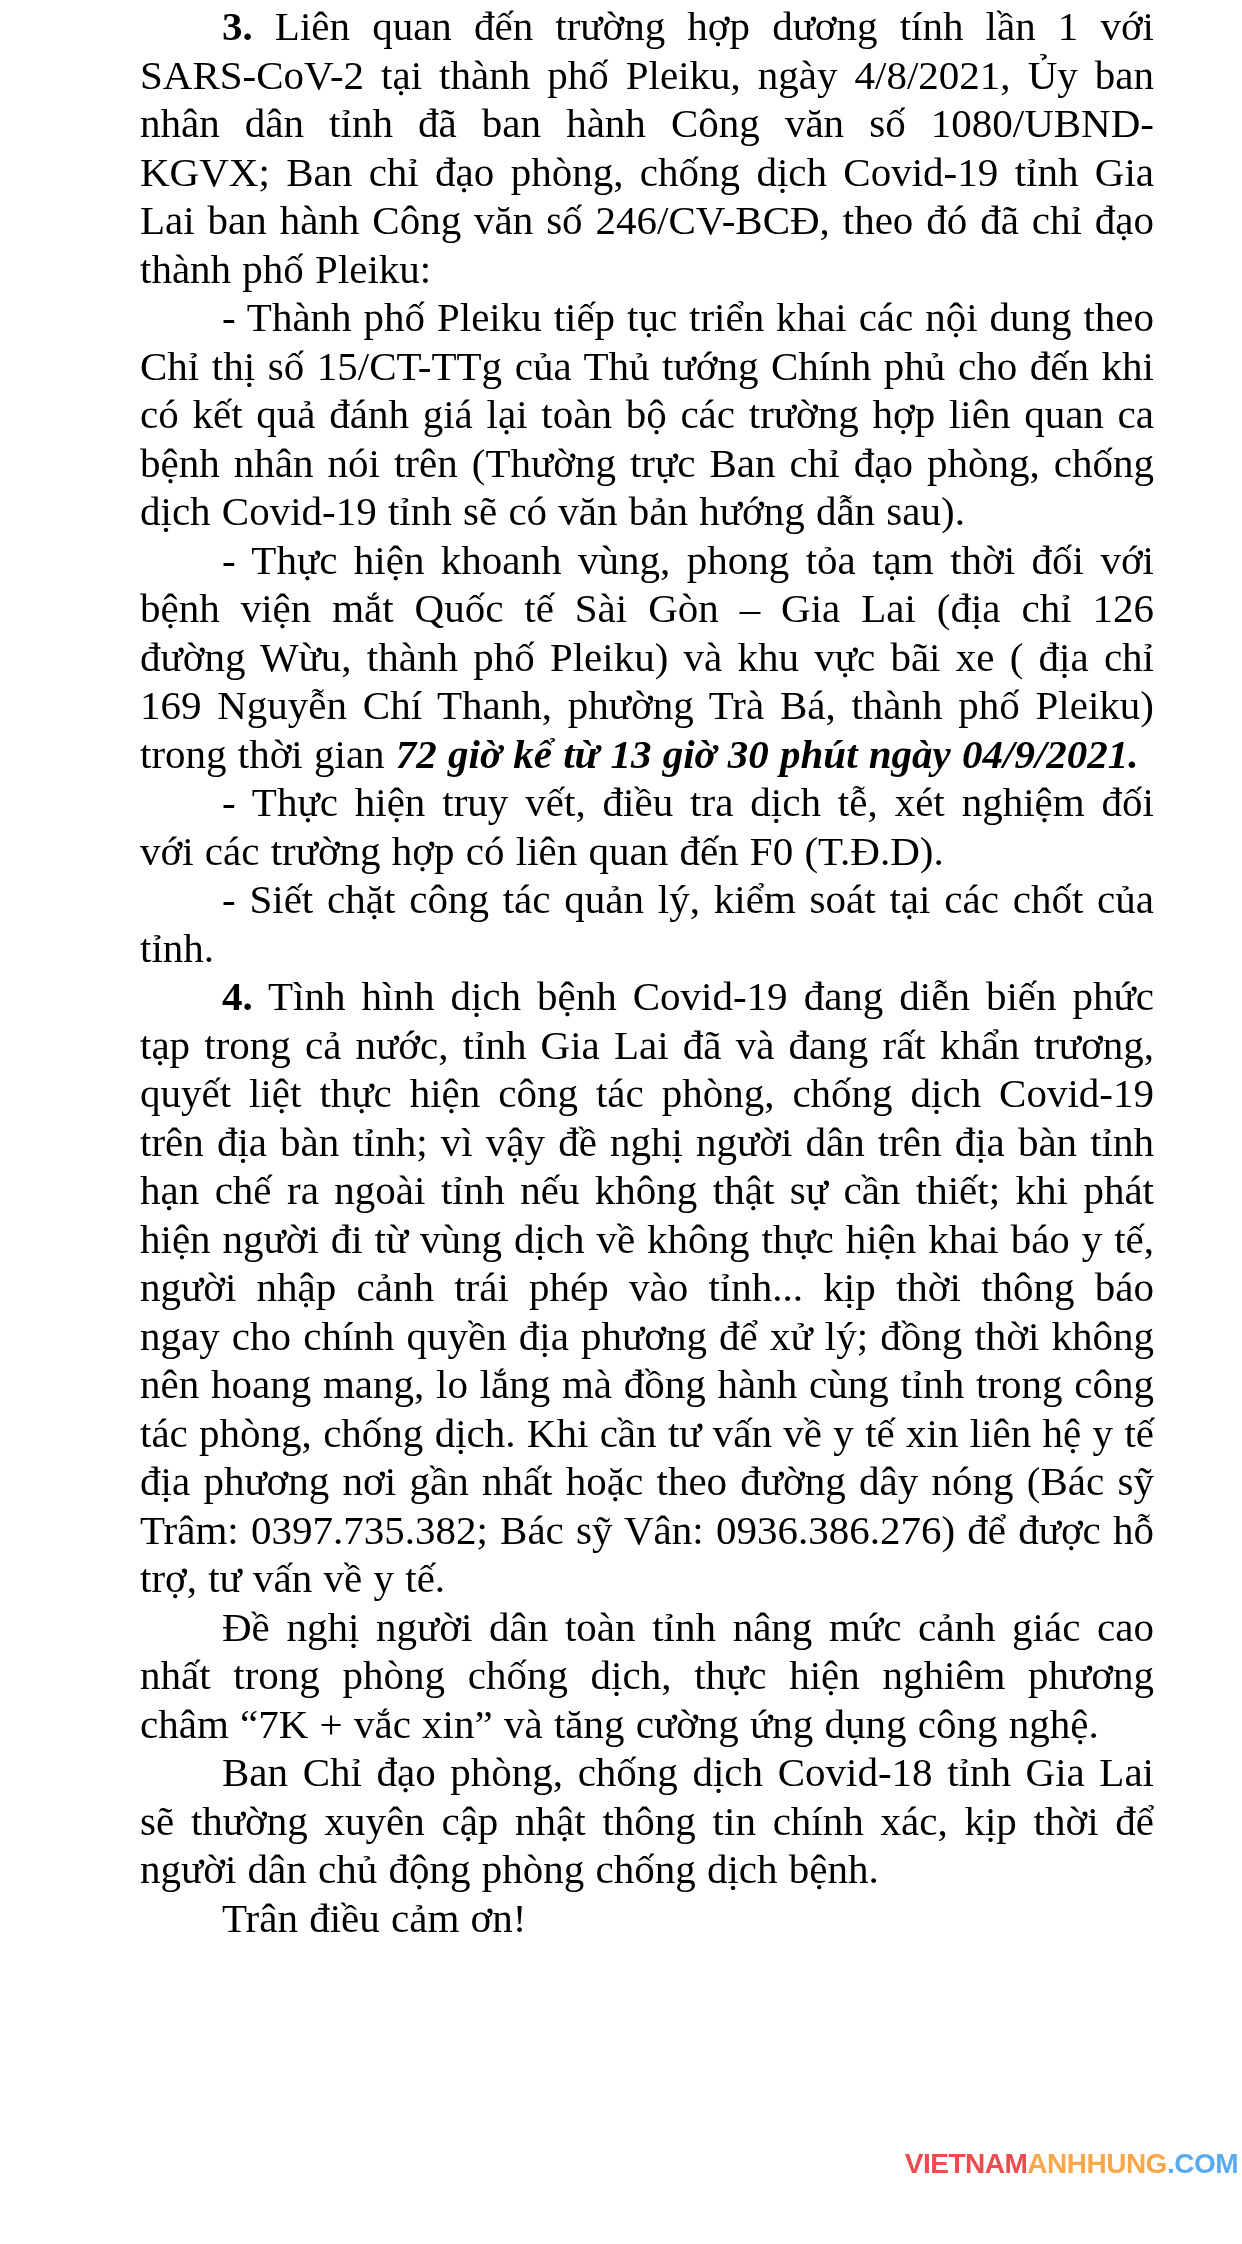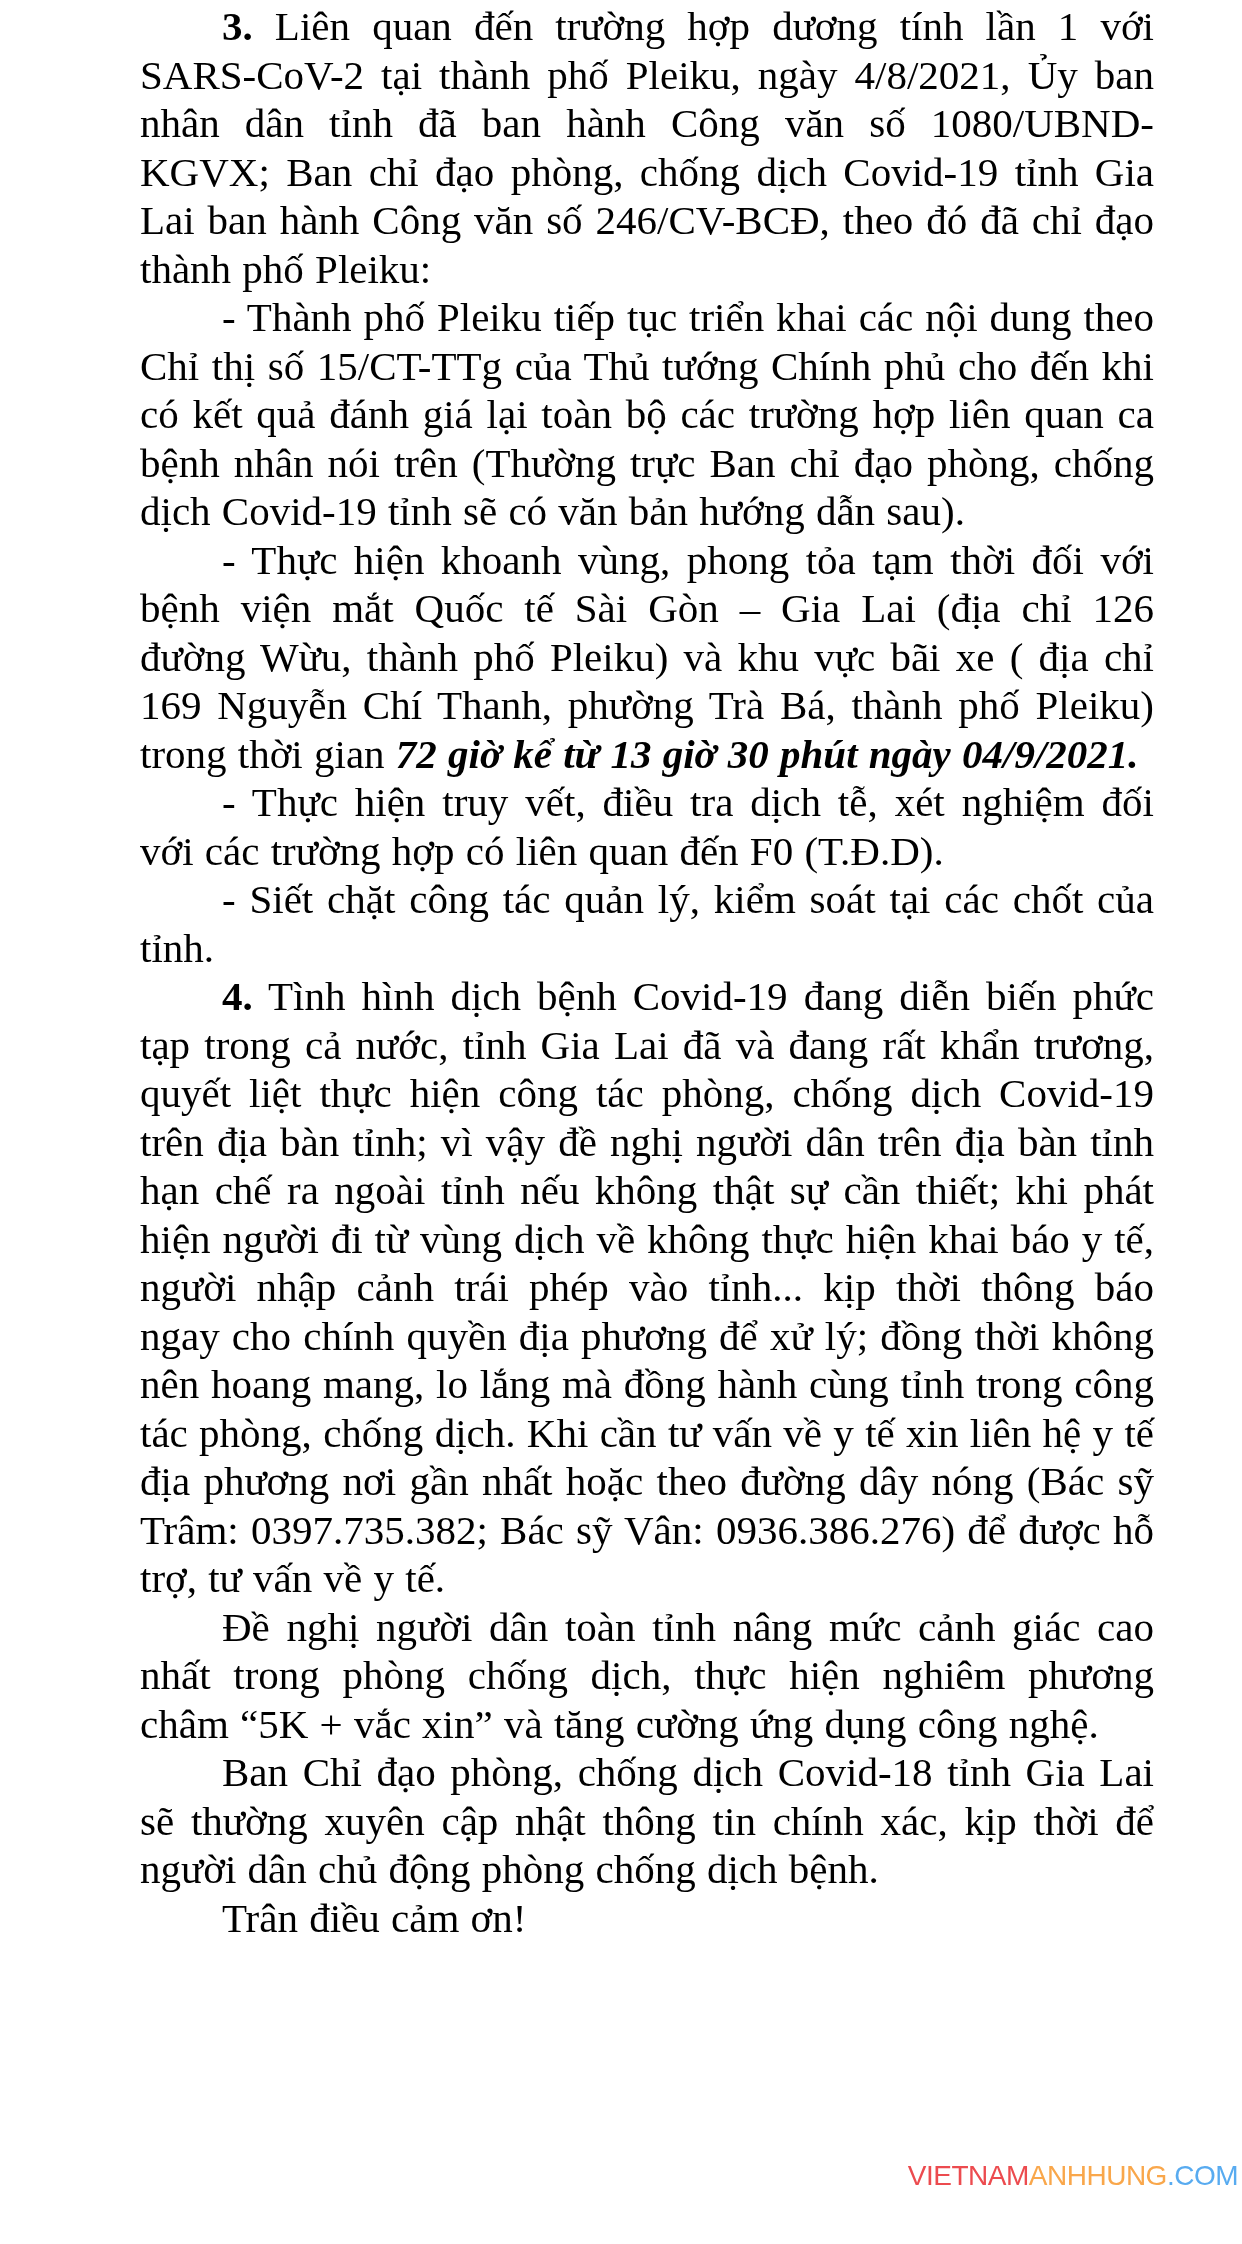--- a/index.html
+++ b/index.html
@@ -24,23 +24,23 @@
     margin: 0;
     text-align: justify;
     text-indent: 82px;
     word-spacing: 1px;
   }
   .bold { font-weight: bold; }
   .bold-italic { font-weight: bold; font-style: italic; }
   .watermark {
     position: absolute;
     right: 4px;
-    bottom: 6px;
+    bottom: 18px;
     font-family: "Liberation Sans", "DejaVu Sans", sans-serif;
-    font-weight: 400;
+    font-weight: 700;
     font-size: 28px;
     letter-spacing: -0.5px;
     white-space: nowrap;
     line-height: 1;
   }
 </style>
 </head>
 <body>
 
 <div class="page">
@@ -51,21 +51,21 @@
 
   <p class="para"><span>- Thực hiện khoanh vùng, phong tỏa tạm thời đối với bệnh viện mắt Quốc tế Sài Gòn – Gia Lai (địa chỉ 126 đường Wừu, thành phố Pleiku) và khu vực bãi xe ( địa chỉ 169 Nguyễn Chí Thanh, phường Trà Bá, thành phố Pleiku) trong thời gian </span><span class="bold-italic">72 giờ kể từ 13 giờ 30 phút ngày 04/9/2021.</span></p>
 
   <p class="para"><span>- Thực hiện truy vết, điều tra dịch tễ, xét nghiệm đối với các trường hợp có liên quan đến F0 (T.Đ.D).</span></p>
 
 
   <p class="para"><span>- Siết chặt công tác quản lý, kiểm soát tại các chốt của tỉnh.</span></p>
 
   <p class="para"><span class="bold">4.</span><span> Tình hình dịch bệnh Covid-19 đang diễn biến phức tạp trong cả nước, tỉnh Gia Lai đã và đang rất khẩn trương, quyết liệt thực hiện công tác phòng, chống dịch Covid-19 trên địa bàn tỉnh; vì vậy đề nghị người dân trên địa bàn tỉnh hạn chế ra ngoài tỉnh nếu không thật sự cần thiết; khi phát hiện người đi từ vùng dịch về không thực hiện khai báo y tế, người nhập cảnh trái phép vào tỉnh... kịp thời thông báo ngay cho chính quyền địa phương để xử lý; đồng thời không nên hoang mang, lo lắng mà đồng hành cùng tỉnh trong công tác phòng, chống dịch. Khi cần tư vấn về y tế xin liên hệ y tế địa phương nơi gần nhất hoặc theo đường dây nóng (Bác sỹ Trâm: 0397.735.382; Bác sỹ Vân: 0936.386.276) để được hỗ trợ, tư vấn về y tế.</span></p>
 
-  <p class="para"><span>Đề nghị người dân toàn tỉnh nâng mức cảnh giác cao nhất trong phòng chống dịch, thực hiện nghiêm phương châm “5K + vắc xin” và tăng cường ứng dụng công nghệ.</span></p>
+  <p class="para"><span>Đề nghị người dân toàn tỉnh nâng mức cảnh giác cao nhất trong phòng chống dịch, thực hiện nghiêm phương châm “7K + vắc xin” và tăng cường ứng dụng công nghệ.</span></p>
 
   <p class="para"><span>Ban Chỉ đạo phòng, chống dịch Covid-18 tỉnh Gia Lai sẽ thường xuyên cập nhật thông tin chính xác, kịp thời để người dân chủ động phòng chống dịch bệnh.</span></p>
 
   <p class="para"><span>Trân điều cảm ơn!</span></p>
 
   <div class="watermark"><span style="color:#ec4b4f">VIETNAM</span><span style="color:#f9a74b">ANHHUNG</span><span style="color:#58abf0">.COM</span></div>
 
 </div>
 
 </body></html>

